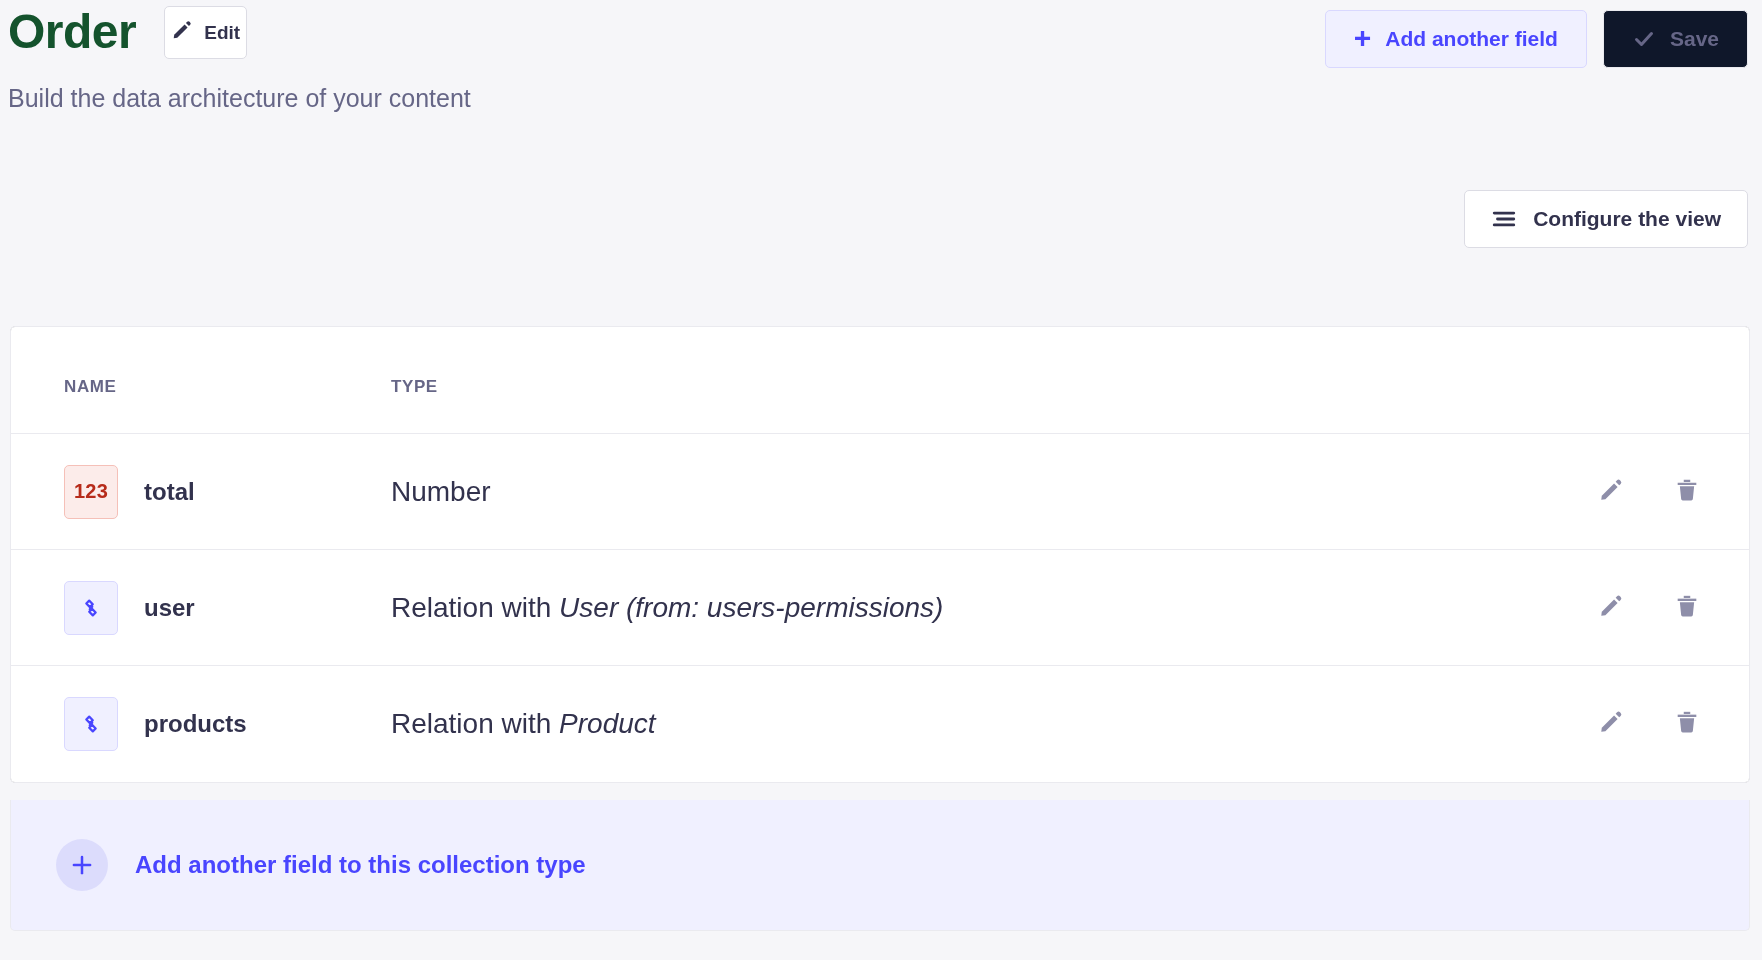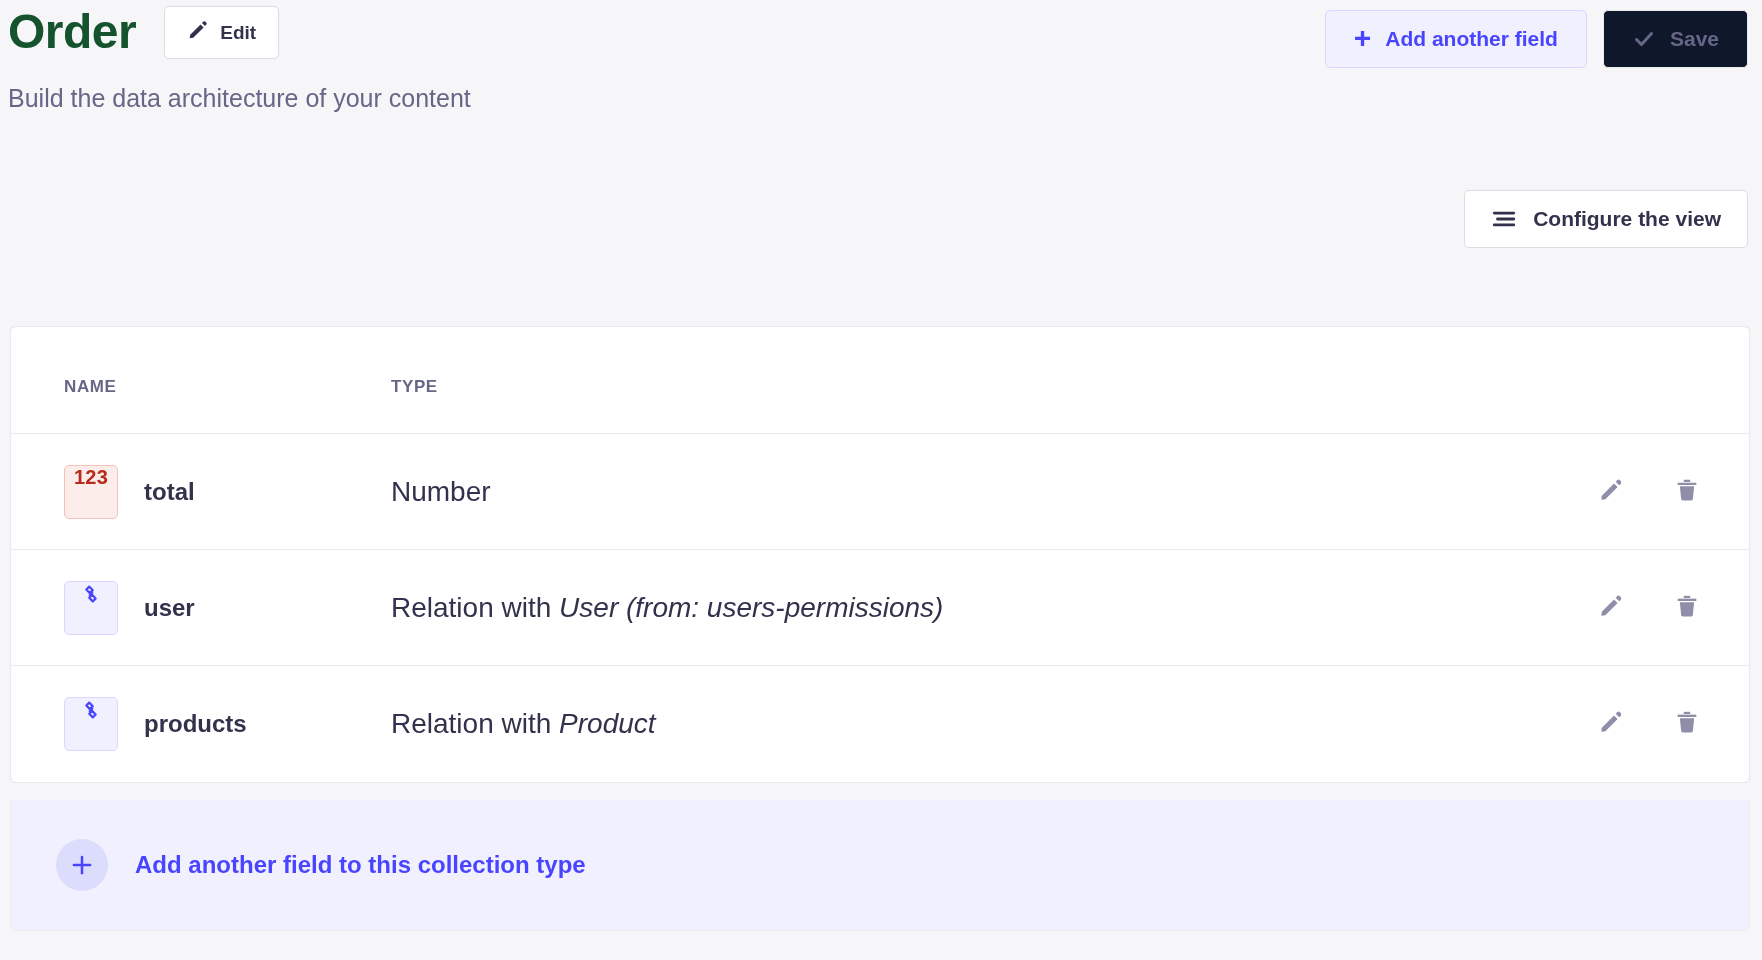--- a/index.html
+++ b/index.html
@@ -42,21 +42,21 @@
     color: #14532d;
     letter-spacing: -0.5px;
     line-height: 1.1;
   }
 
   .edit-btn {
     display: inline-flex;
     align-items: center;
     gap: 11px;
     height: 53px;
-    padding: 0 22px;
+    padding: 0 6px;
     background: #ffffff;
     border: 1px solid #dcdce4;
     border-radius: 5px;
     cursor: pointer;
     font-size: 19px;
     font-weight: bold;
     color: #32324d;
   }
 
   .subtitle {
@@ -187,21 +187,21 @@
     align-items: center;
     gap: 26px;
   }
 
   .type-icon {
     width: 54px;
     height: 54px;
     min-width: 54px;
     border-radius: 5px;
     display: flex;
-    align-items: flex-start;
+    align-items: center;
     justify-content: center;
   }
 
   .type-icon.number {
     background: #fcecea;
     border: 1px solid #f5c0b8;
   }
   .type-icon.number .num-text {
     font-size: 20px;
     font-weight: bold;

